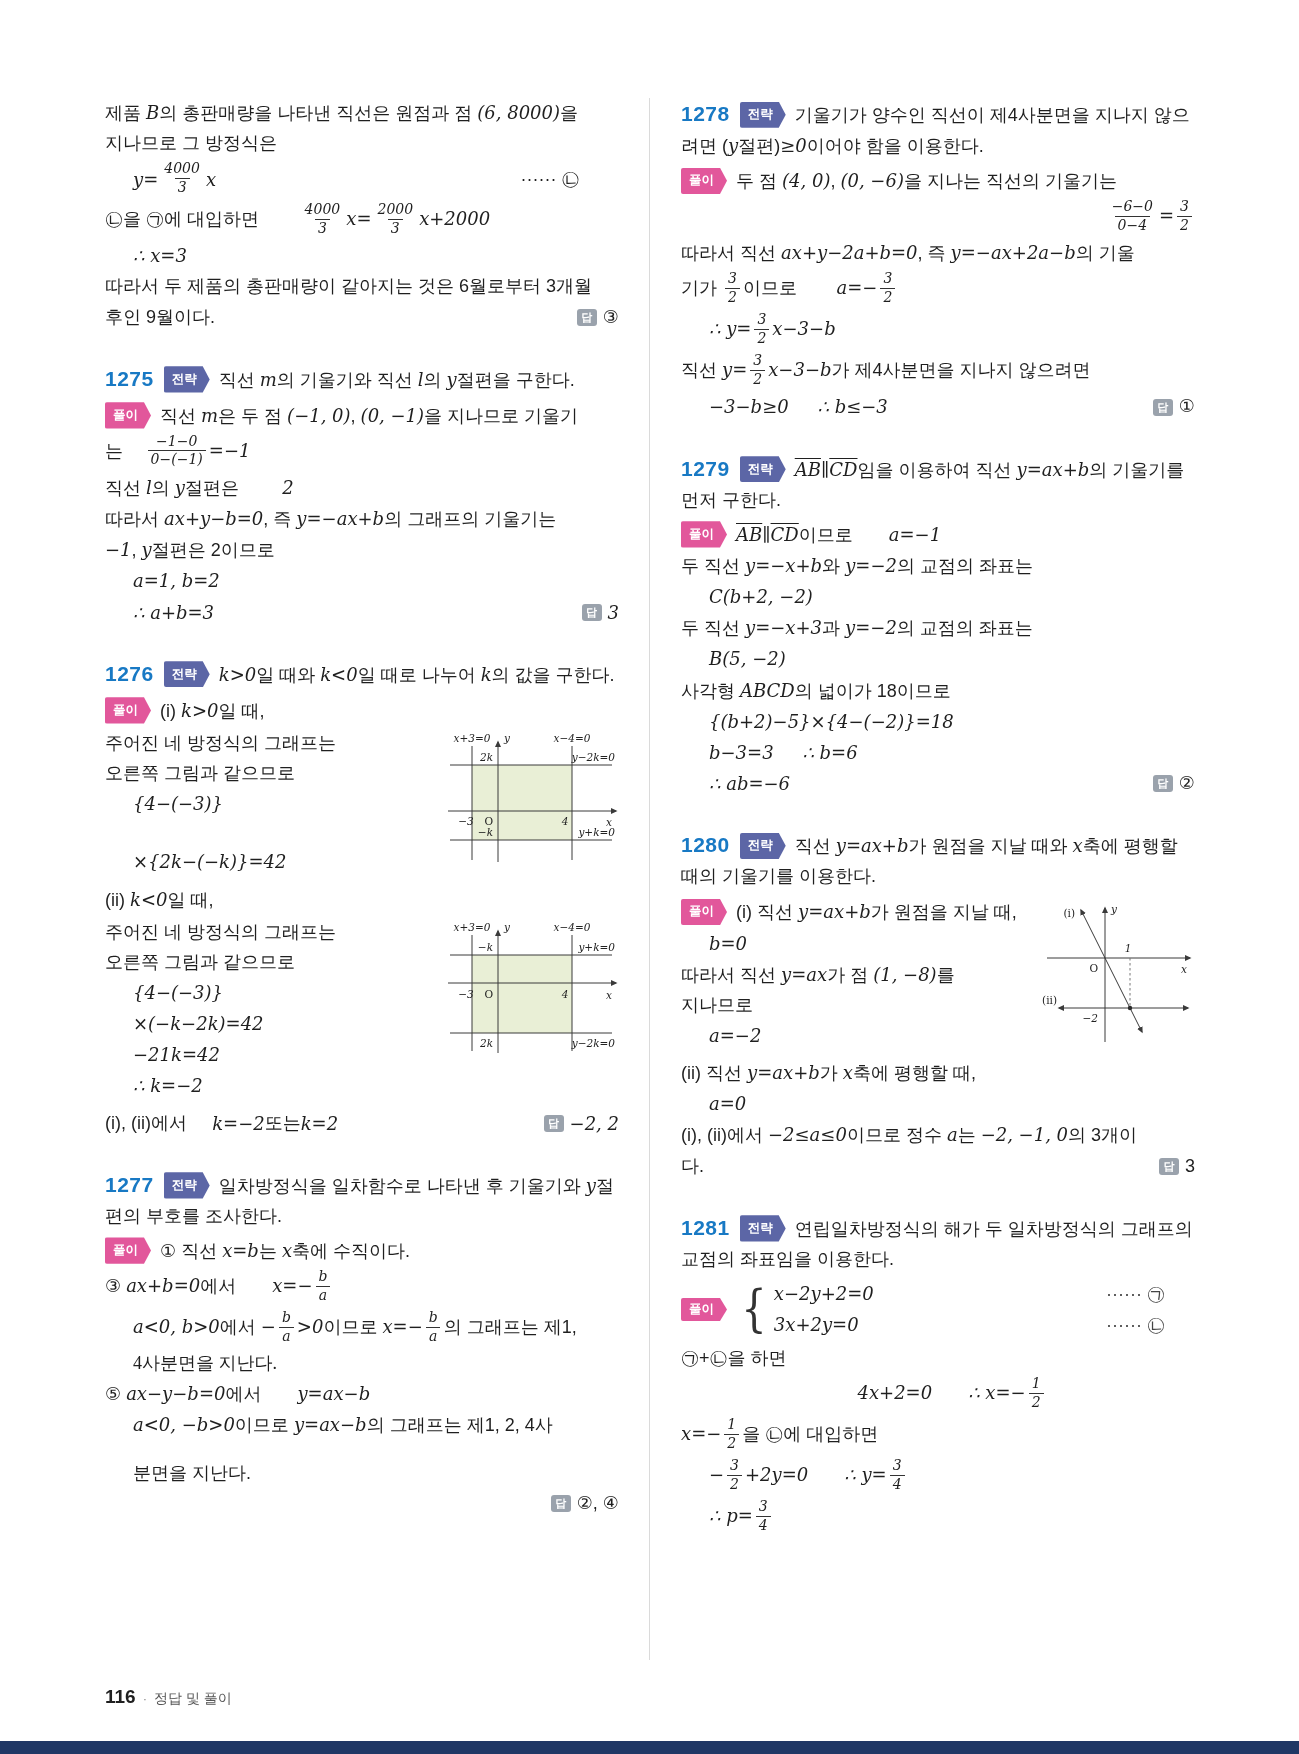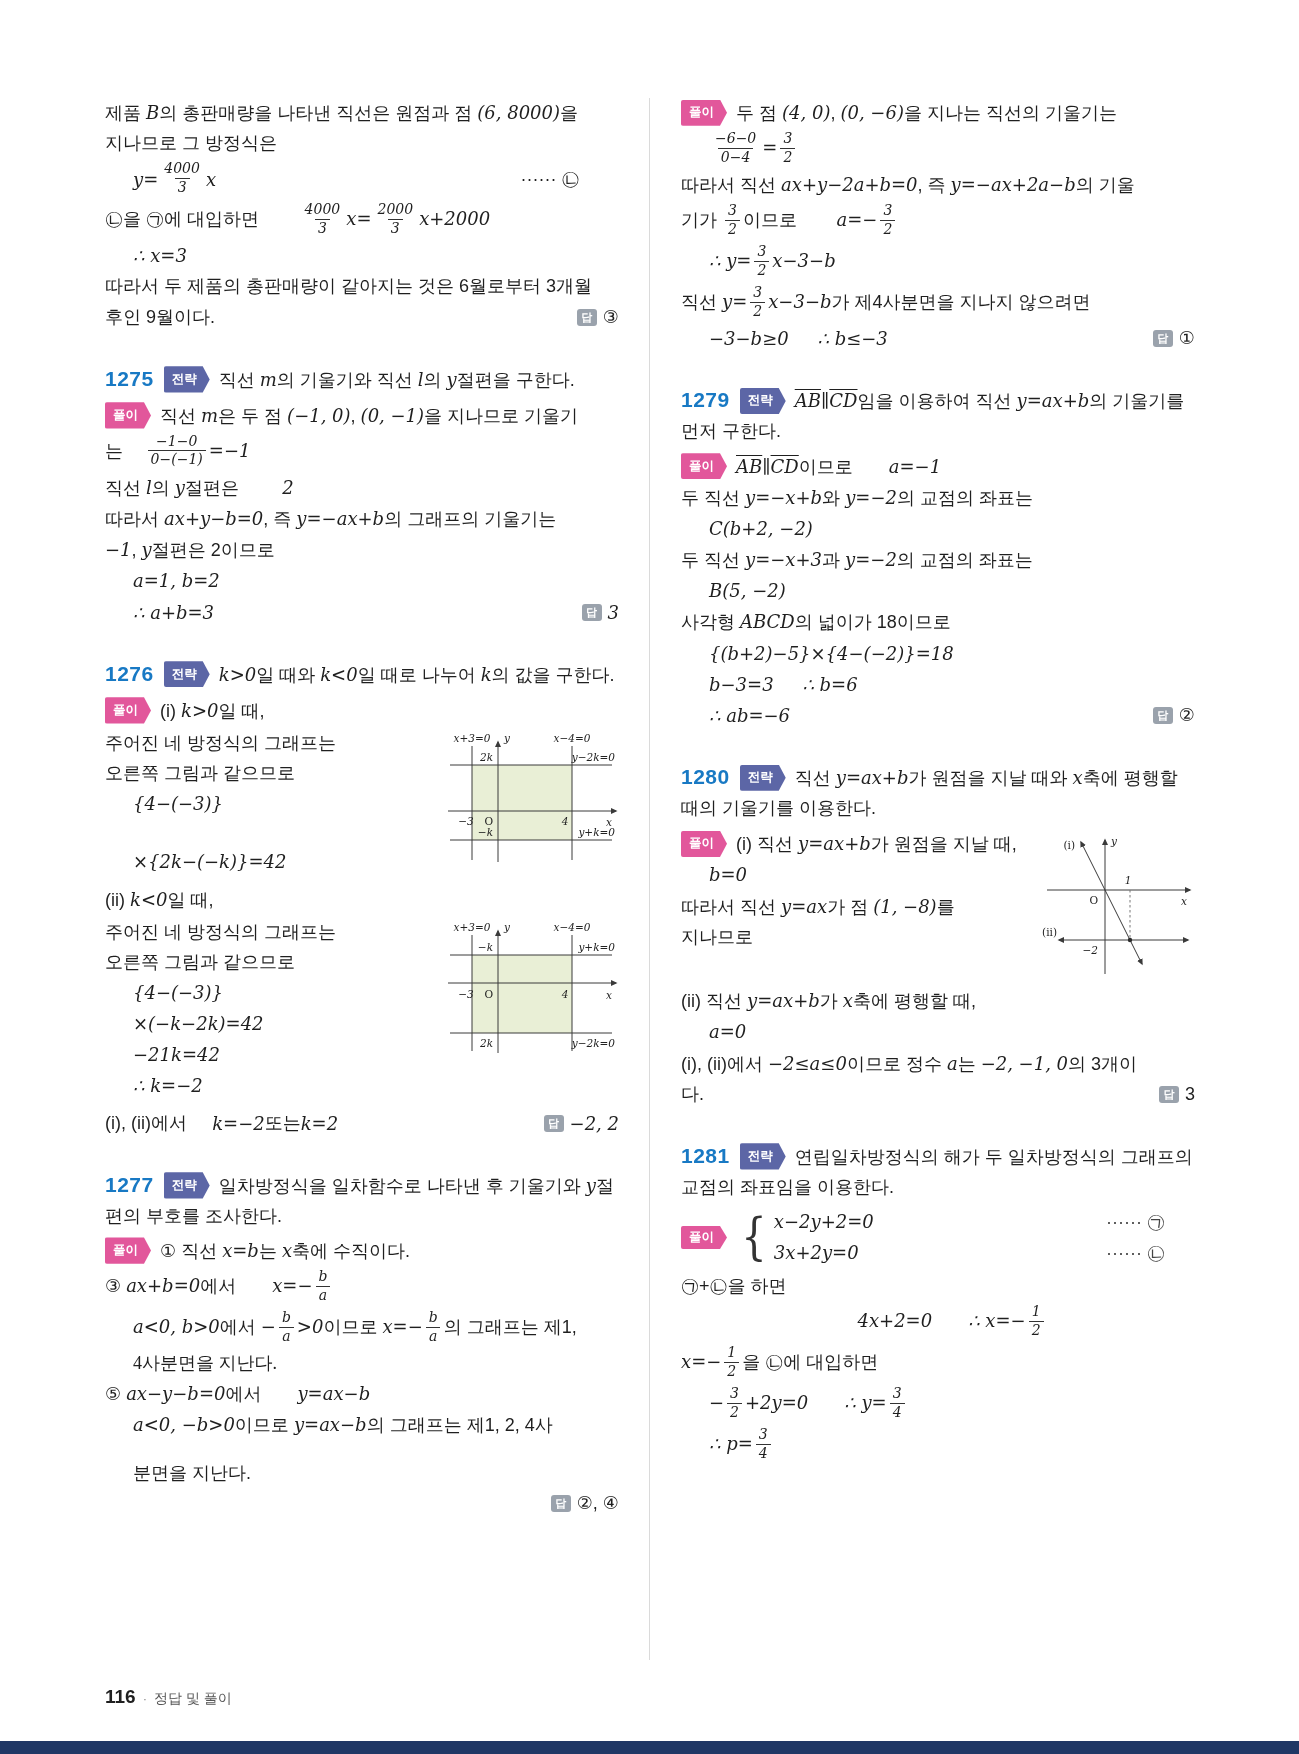--- a/index.html
+++ b/index.html
@@ -210,22 +210,23 @@
         <div class="line" style="padding-left: 28px; margin-top: 18px;"><span class="kr">분면을 지난다.</span></div>
         <div class="line split">
           <span class="lft"></span>
           <span class="rgt">
             <span class="ansic">답</span>
             <span class="kr">②, ④</span>
           </span>
         </div>
       </div>
     <div class="col">
+        <div class="line ph"><span class="pnum">1278</span><span class="badge bstr">전략</span><span class="kr">기울기가 양수인 직선이 제4사분면을 지나지 않으려면 (</span><span class="mt">y</span><span class="kr">절편)</span><span class="mt">≥0</span><span class="kr">이어야 함을 이용한다.</span></div>
         <div class="line"><span class="badge bsol">풀이</span><span class="kr">두 점 </span><span class="mt">(4, 0)</span><span class="kr">, </span><span class="mt">(0, −6)</span><span class="kr">을 지나는 직선의 기울기는</span></div>
-        <div class="line" style="padding-left: 28px;"><span class="frac">
+        <div class="line" style="padding-left: 28px; text-align: right;"><span class="frac">
             <span class="fn">−6−0</span>
             <span class="fd">0−4</span>
           </span><span class="mt">=</span><span class="frac">
             <span class="fn">3</span>
             <span class="fd">2</span>
           </span></div>
         <div class="line"><span class="kr">따라서 직선 </span><span class="mt">ax+y−2a+b=0</span><span class="kr">, 즉 </span><span class="mt">y=−ax+2a−b</span><span class="kr">의 기울</span></div>
         <div class="line"><span class="kr">기가 </span><span class="frac">
             <span class="fn">3</span>
             <span class="fd">2</span>
@@ -270,20 +271,21 @@
             <span class="kr">②</span>
           </span>
         </div>
         <div class="line ph"><span class="pnum">1280</span><span class="badge bstr">전략</span><span class="kr">직선 </span><span class="mt">y=ax+b</span><span class="kr">가 원점을 지날 때와 </span><span class="mt">x</span><span class="kr">축에 평행할 때의 기울기를 이용한다.</span></div>
         <div class="figrow">
           <div class="figleft">
             <div class="line"><span class="badge bsol">풀이</span><span class="kr">(i) 직선 </span><span class="mt">y=ax+b</span><span class="kr">가 원점을 지날 때,</span></div>
             <div class="line" style="padding-left: 28px;"><span class="mt">b=0</span></div>
             <div class="line"><span class="kr">따라서 직선 </span><span class="mt">y=ax</span><span class="kr">가 점 </span><span class="mt">(1, −8)</span><span class="kr">를</span></div>
             <div class="line"><span class="kr">지나므로</span></div>
+            <div class="line" style="padding-left: 28px;"><span class="mt">a=−2</span></div>
           </div>
           <svg width="160" height="148" class="fig">
             <defs>
               <marker id="arw2" markerWidth="7" markerHeight="7" refX="5" refY="3" orient="auto-start-reverse">
                 <path d="M0,0 L6.5,3 L0,6 Z" fill="#3a3a3a"></path>
               </marker>
             </defs>
             <line x1="12" y1="58" x2="155" y2="58" stroke="#3a3a3a" stroke-width="1" marker-end="url(#arw2)"></line>
             <line x1="70" y1="142" x2="70" y2="8" stroke="#3a3a3a" stroke-width="1" marker-end="url(#arw2)"></line>
             <line x1="46" y1="10" x2="107" y2="132" stroke="#3a3a3a" stroke-width="1" marker-end="url(#arw2)" marker-start="url(#arw2)"></line>

